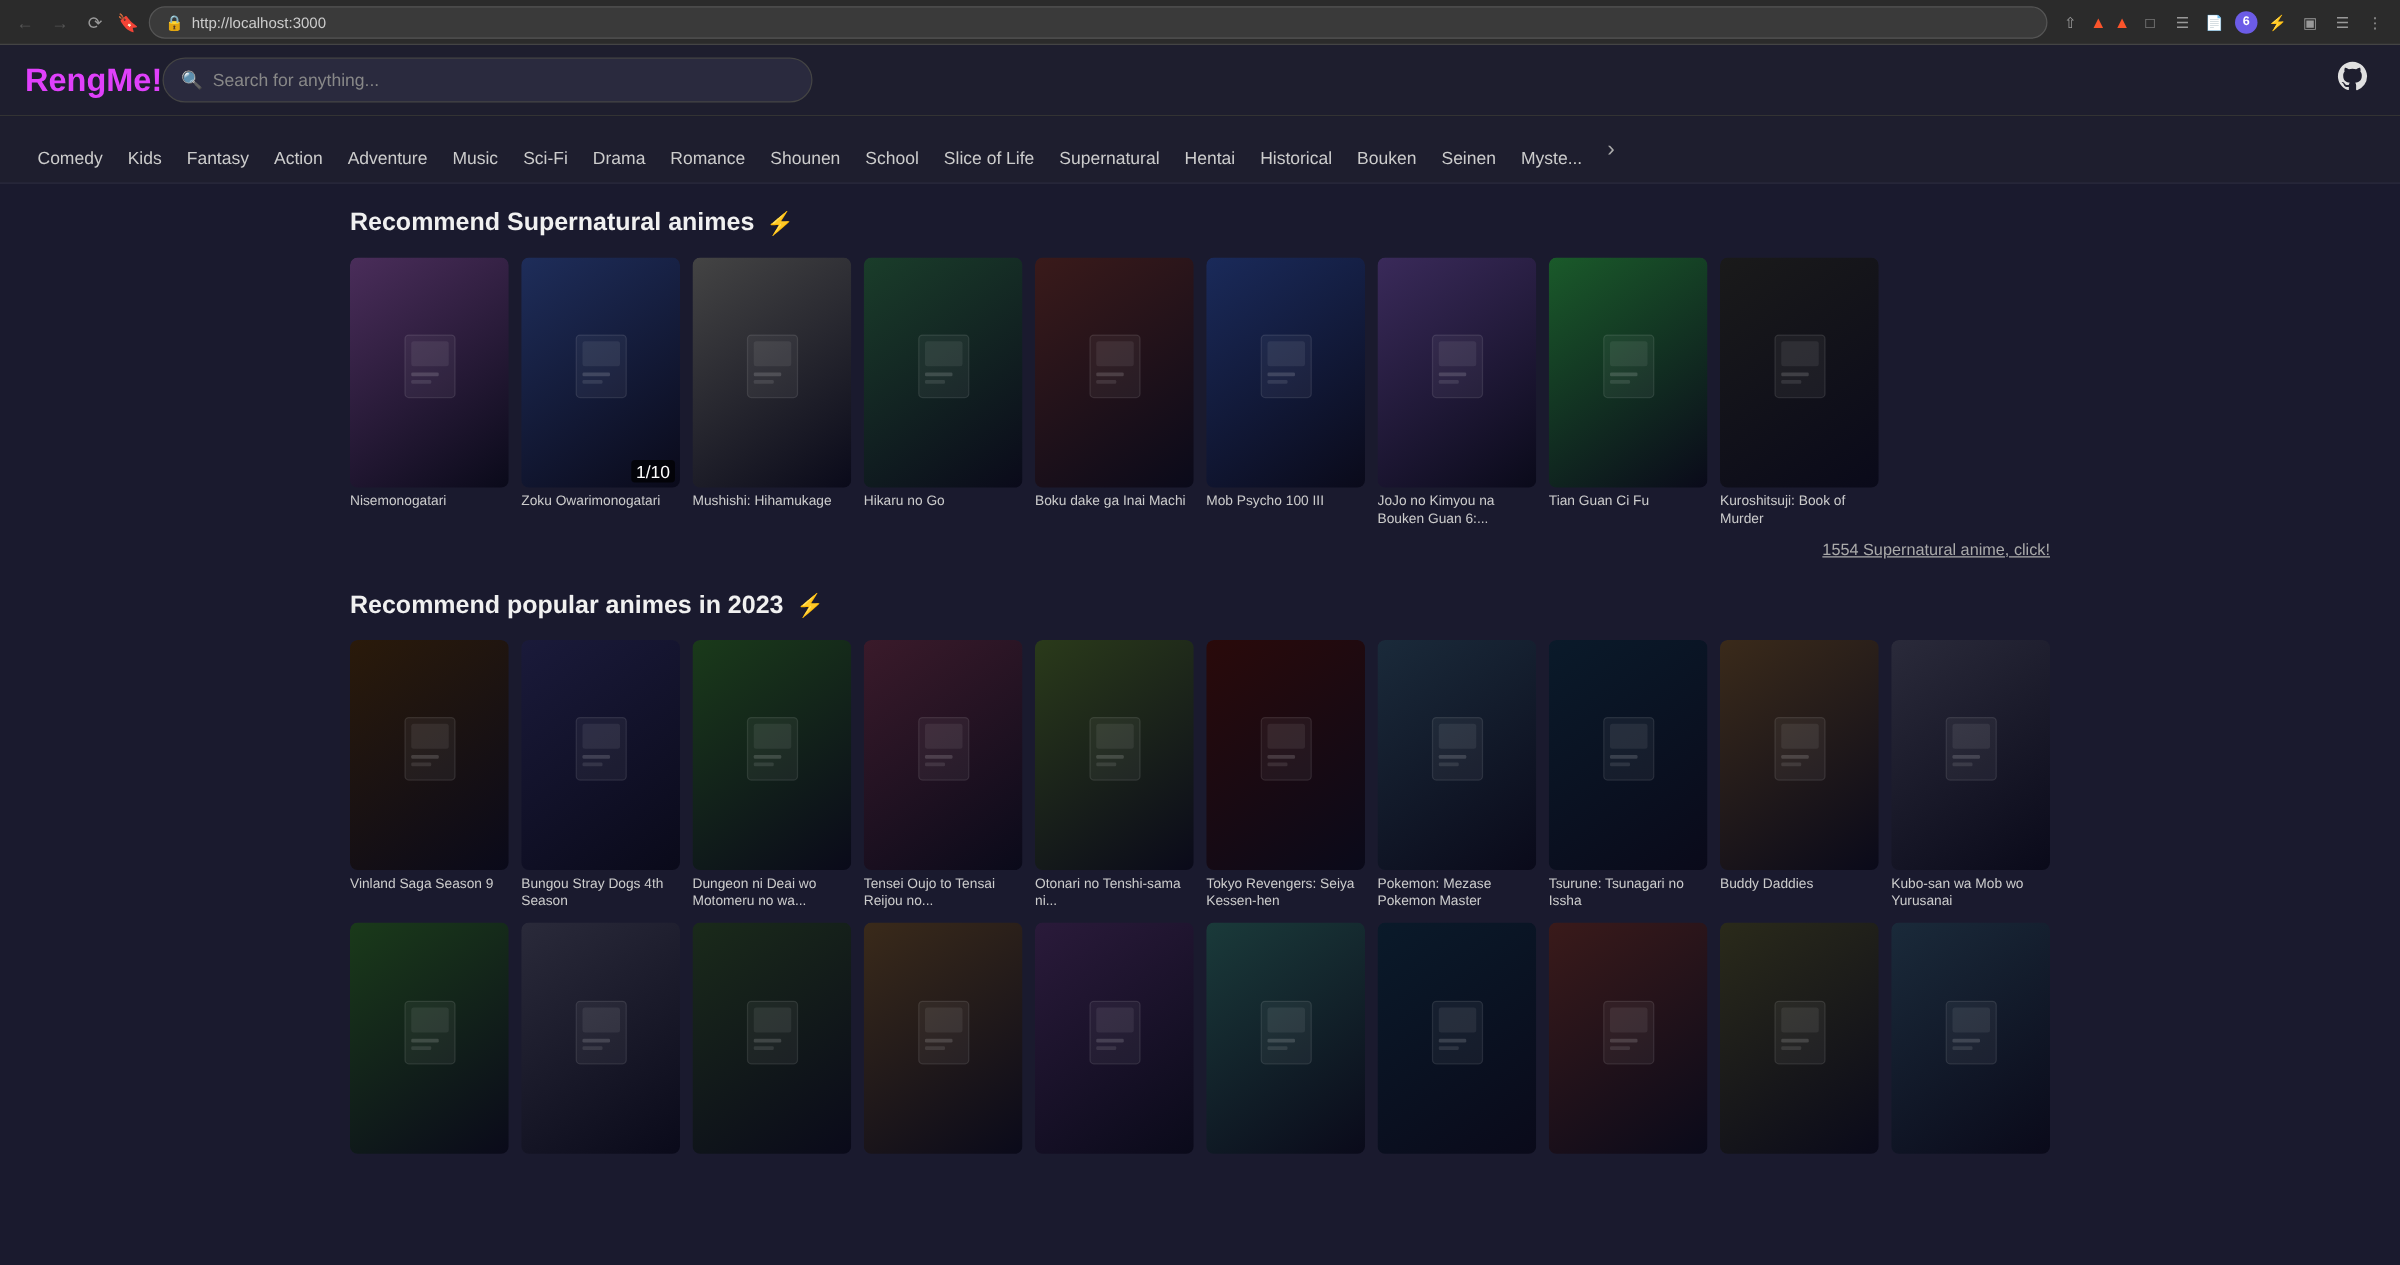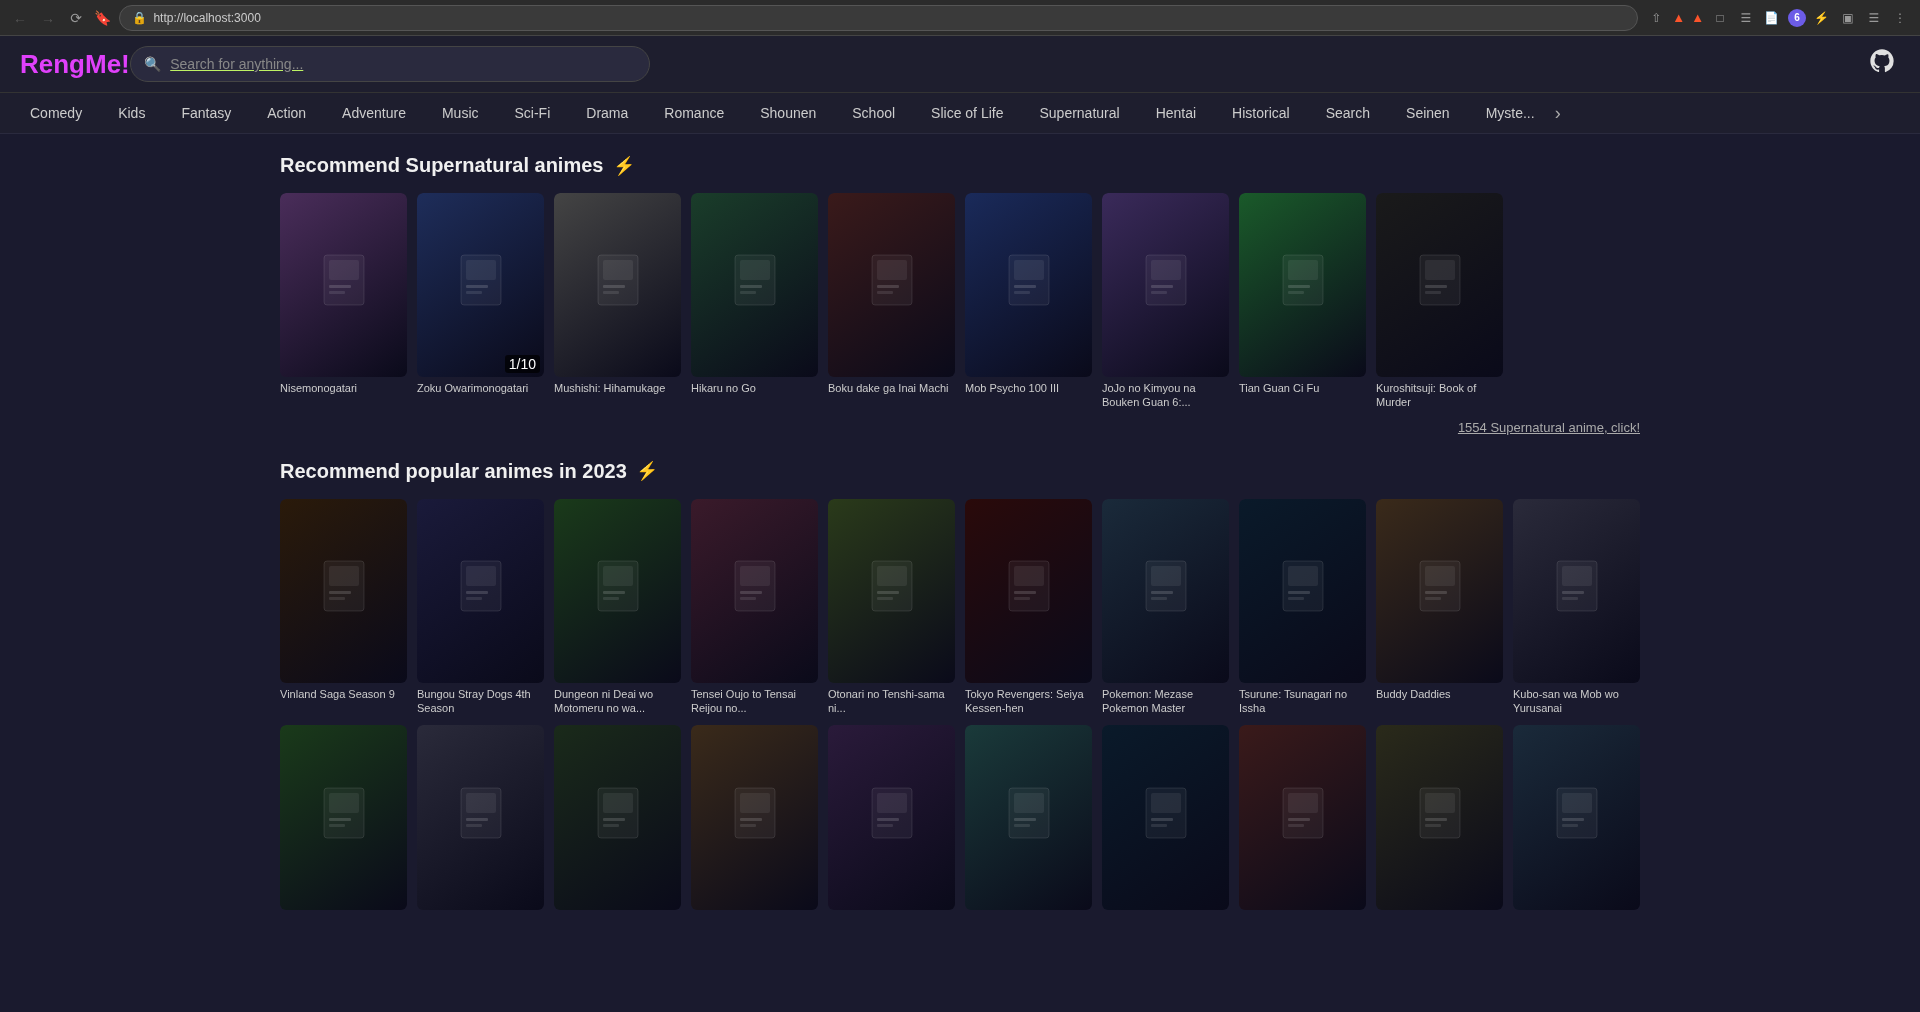--- a/index.html
+++ b/index.html
@@ -91,24 +91,23 @@
       height: 36px;
       display: flex;
       align-items: center;
       padding: 0 14px;
       gap: 8px;
     }
     .search-bar input {
       background: none;
       border: none;
       outline: none;
-      color: #bef264;
+      color: #0ea5e9;
       font-size: 14px;
       flex: 1;
-      text-decoration: underline;
     }
     .search-bar input::placeholder { color: #888; }
     .search-icon { color: #888; font-size: 14px; }
     .github-btn {
       margin-left: auto;
       width: 36px; height: 36px;
       background: none;
       border: none;
       cursor: pointer;
       color: #e0e0e0;
@@ -120,22 +119,23 @@
       background: #1e1e2e;
       padding: 8px 20px;
       display: flex;
       align-items: center;
       gap: 4px;
       overflow: hidden;
       border-bottom: 1px solid #2a2a3e;
     }
     .genre-nav-inner {
       display: flex;
-      gap: 16px;
+      gap: 0;
       overflow: hidden;
+      margin-top: 13px;
     }
     .genre-tag {
       color: #ccc;
       font-size: 14px;
       padding: 4px 10px;
       cursor: pointer;
       white-space: nowrap;
       border-radius: 4px;
       text-decoration: none;
     }
@@ -281,21 +281,21 @@
       <a class="genre-tag" href="#">Music</a>
       <a class="genre-tag" href="#">Sci-Fi</a>
       <a class="genre-tag" href="#">Drama</a>
       <a class="genre-tag" href="#">Romance</a>
       <a class="genre-tag" href="#">Shounen</a>
       <a class="genre-tag" href="#">School</a>
       <a class="genre-tag" href="#">Slice of Life</a>
       <a class="genre-tag" href="#">Supernatural</a>
       <a class="genre-tag" href="#">Hentai</a>
       <a class="genre-tag" href="#">Historical</a>
-      <a class="genre-tag" href="#">Search</a>
+      <a class="genre-tag" href="#">Bouken</a>
       <a class="genre-tag" href="#">Seinen</a>
       <a class="genre-tag" href="#">Myste...</a>
     </div>
   <button class="genre-more">›</button>
 </div>
 
 <div class="main-content">
 
   <div class="section-heading">
     <span class="section-title">Recommend Supernatural animes</span>

